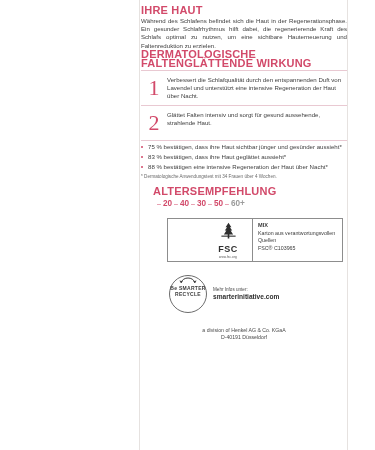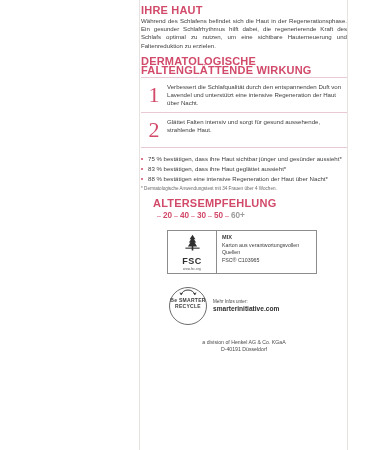--- a/index.html
+++ b/index.html
@@ -51,21 +51,20 @@
   }
   .body-txt {
     font-size: 6.1px;
     line-height: 8.2px;
     text-align: justify;
     color: #404040;
     margin: 0;
   }
 
   .sec {
-    margin-top: 7px;
   }
 
   
   .numrow {
     display: flex;
     align-items: stretch;
     border-top: 1px solid #e9c9d2;
     padding: 4px 0 4px 0;
   }
   .numrow.last {
@@ -145,23 +144,24 @@
     font-weight: bold;
     font-size: 8.2px;
   }
 
   
   .fsc-block {
     margin-top: 10px;
     display: flex;
     align-items: flex-start;
     border: 1px solid #8d8d8d;
-    width: 150px;
+    width: 176px;
     margin-left: 26px;
     box-sizing: border-box;
+    padding-left: 36px;
   }
   .fsc-logo {
     flex: 0 0 44px;
     padding: 3px 2px 2px 2px;
     text-align: center;
     border-right: 1px solid #8d8d8d;
   }
   .fsc-logo .tree {
     display: block;
     margin: 0 auto;

